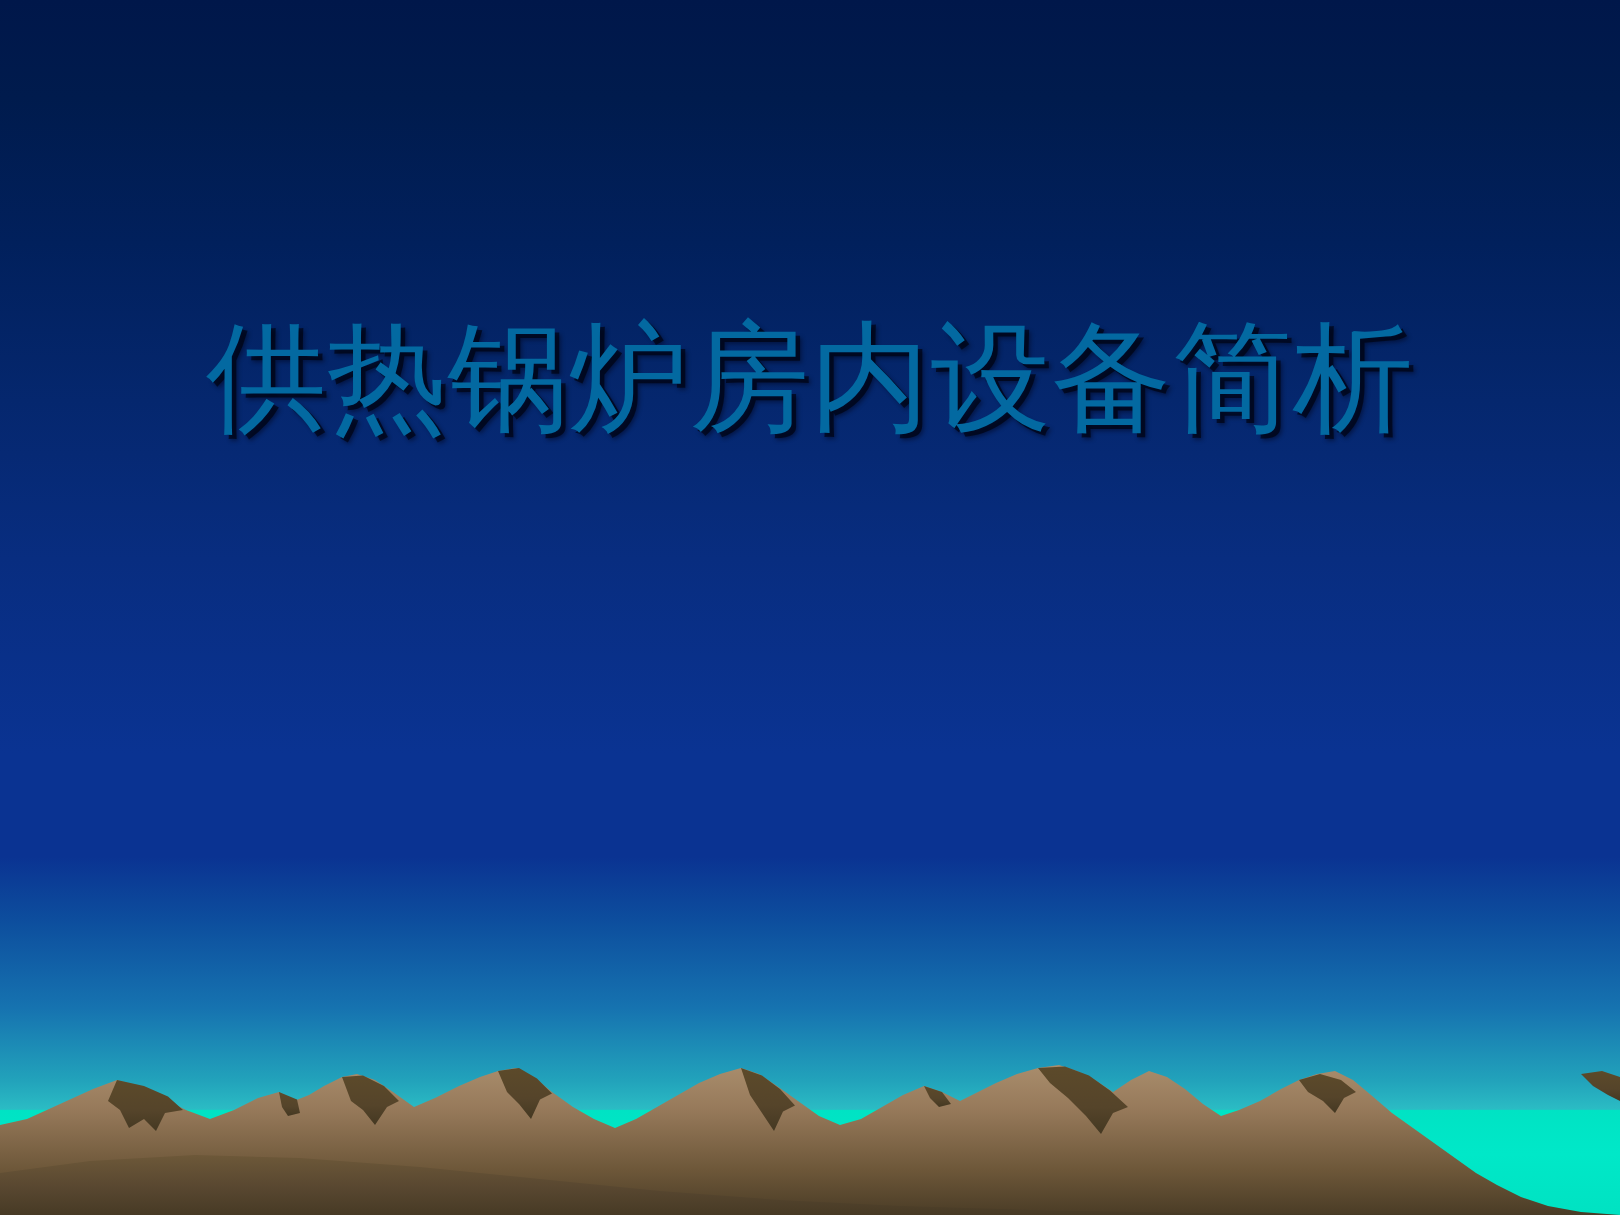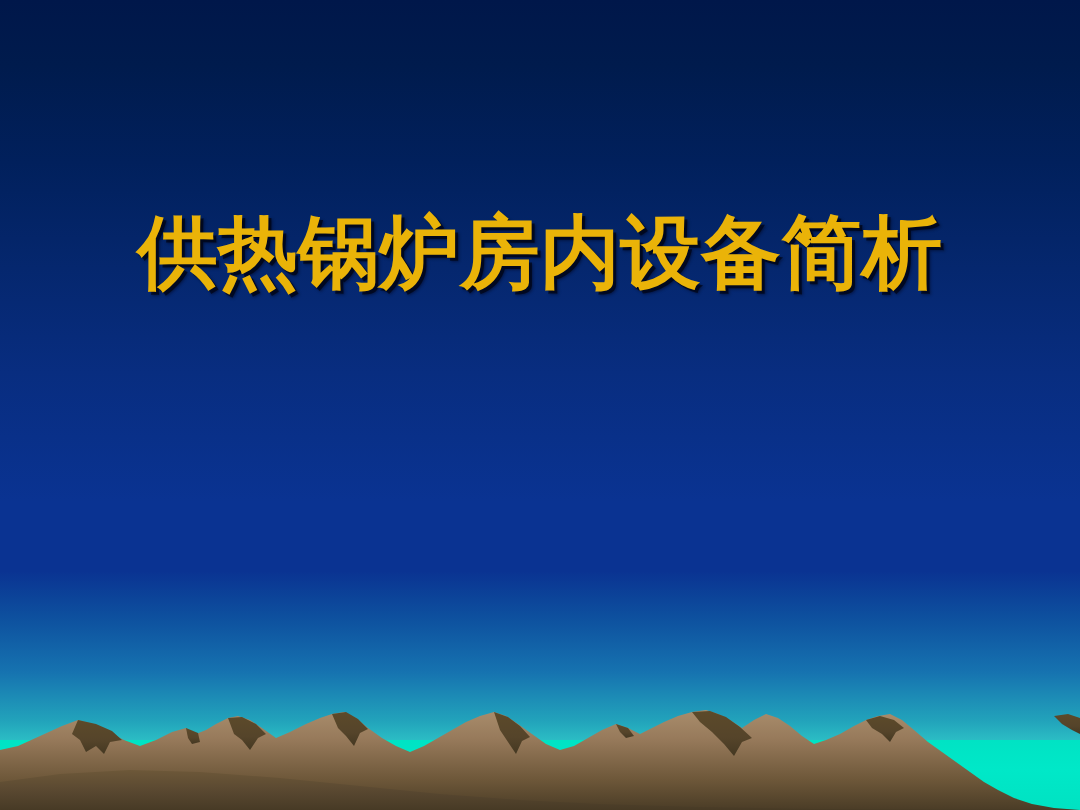--- a/index.html
+++ b/index.html
@@ -47,23 +47,23 @@
     top: 210px;
     width: 1080px;
     text-align: center;
     z-index: 30;
   }
   .title-text {
     display: inline-block;
     font-family: "Liberation Serif", "DejaVu Serif", serif;
     font-size: 80px;
     line-height: 1.08;
-    font-weight: 700;
+    font-weight: 400;
     letter-spacing: 0.5px;
-    color: #eab308;
+    color: #0369a1;
     text-shadow:
       3px 3px 0px rgba(0,0,10,0.62),
       4px 4px 3px rgba(0,0,20,0.45);
     white-space: nowrap;
   }
 
   
   .mountains {
     position: absolute;
     left: 0;

